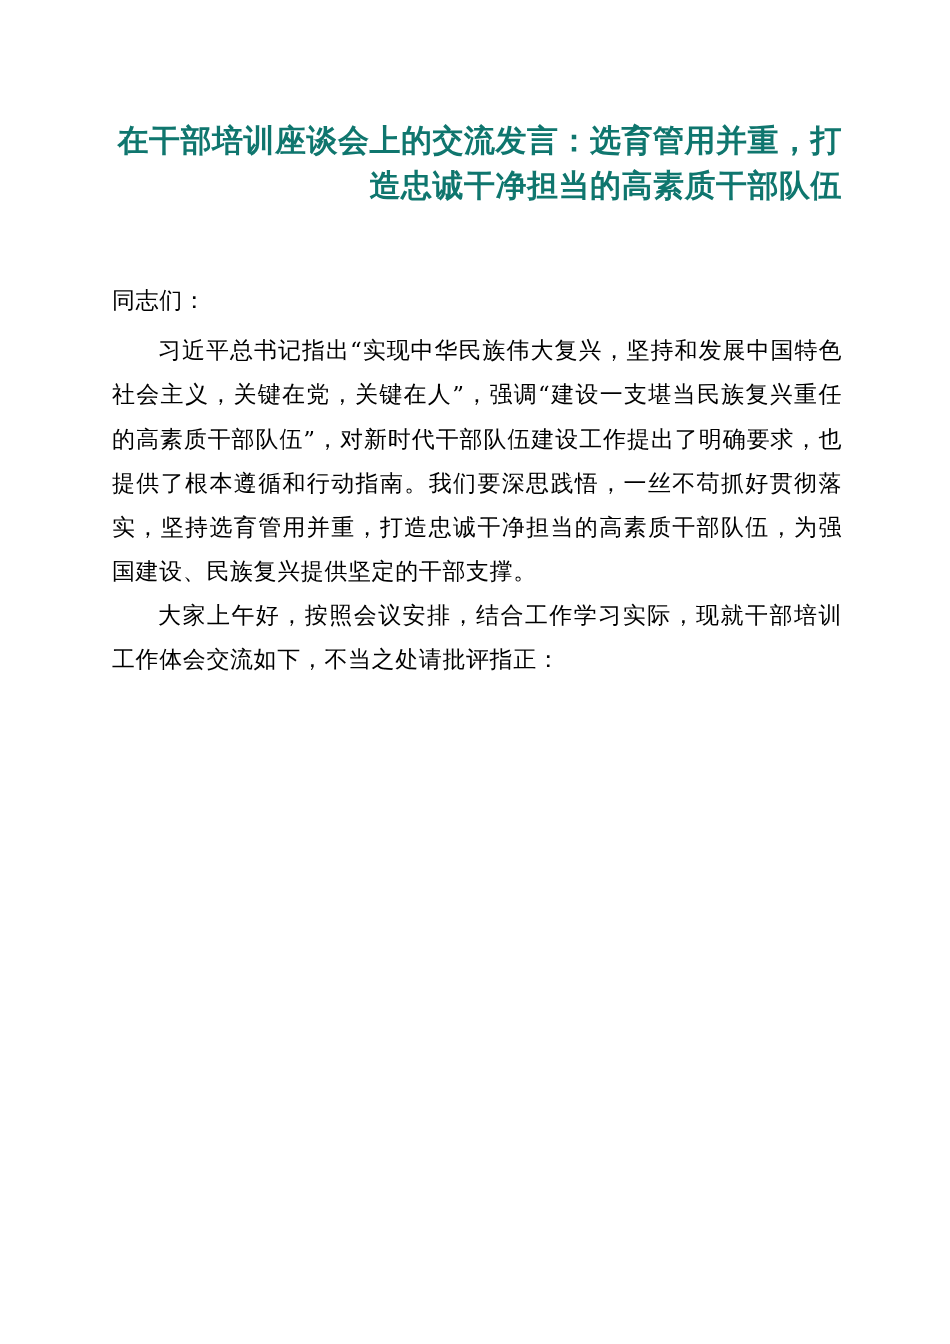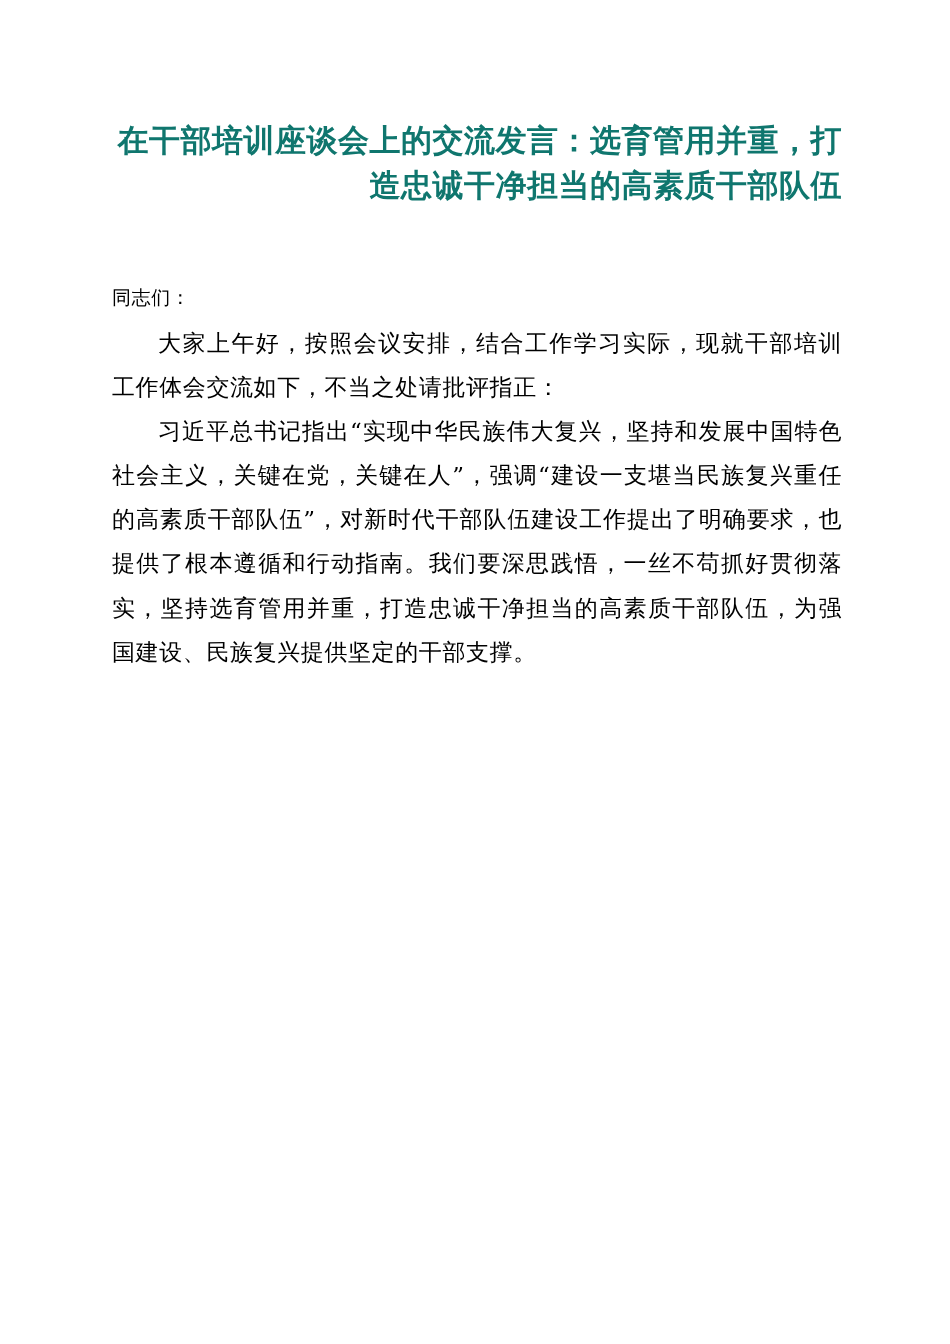--- a/index.html
+++ b/index.html
@@ -26,21 +26,21 @@
     font-family: "DejaVu Sans", "Liberation Sans", sans-serif;
     font-weight: bold;
     font-size: 31px;
     line-height: 1.46;
     text-align: right;
     letter-spacing: 0.5px;
     margin: 0 0 70px 0;
     color: #0f766e;
   }
   .salutation {
-    font-size: 19px;
+    font-size: 23px;
     line-height: 1.9;
     margin: 0 0 6px 0;
     text-align: justify;
     text-justify: inter-ideograph;
     letter-spacing: 0.6px;
   }
   .para {
     font-size: 23px;
     line-height: 1.92;
     margin: 0;
@@ -58,20 +58,20 @@
 <body>
 
 <div class="page">
 
   <h1 class="doc-title">在干部培训座谈会上的交流发言：选育管用并重，打造忠诚干净担当的高素质干部队伍</h1>
 
   <div class="body-text">
 
     <p class="salutation">同志们：</p>
 
+    <p class="para">习近平总书记指出“实现中华民族伟大复兴，坚持和发展中国特色社会主义，关键在党，关键在人”，强调“建设一支堪当民族复兴重任的高素质干部队伍”，对新时代干部队伍建设工作提出了明确要求，也提供了根本遵循和行动指南。我们要深思践悟，一丝不苟抓好贯彻落实，坚持选育管用并重，打造忠诚干净担当的高素质干部队伍，为强国建设、民族复兴提供坚定的干部支撑。</p>
+
     <p class="para">大家上午好，按照会议安排，结合工作学习实际，现就干部培训工作体会交流如下，不当之处请批评指正：</p>
-
-    <p class="para">习近平总书记指出“实现中华民族伟大复兴，坚持和发展中国特色社会主义，关键在党，关键在人”，强调“建设一支堪当民族复兴重任的高素质干部队伍”，对新时代干部队伍建设工作提出了明确要求，也提供了根本遵循和行动指南。我们要深思践悟，一丝不苟抓好贯彻落实，坚持选育管用并重，打造忠诚干净担当的高素质干部队伍，为强国建设、民族复兴提供坚定的干部支撑。</p>
 
 
   </div>
 
 </div>
 
 </body></html>

